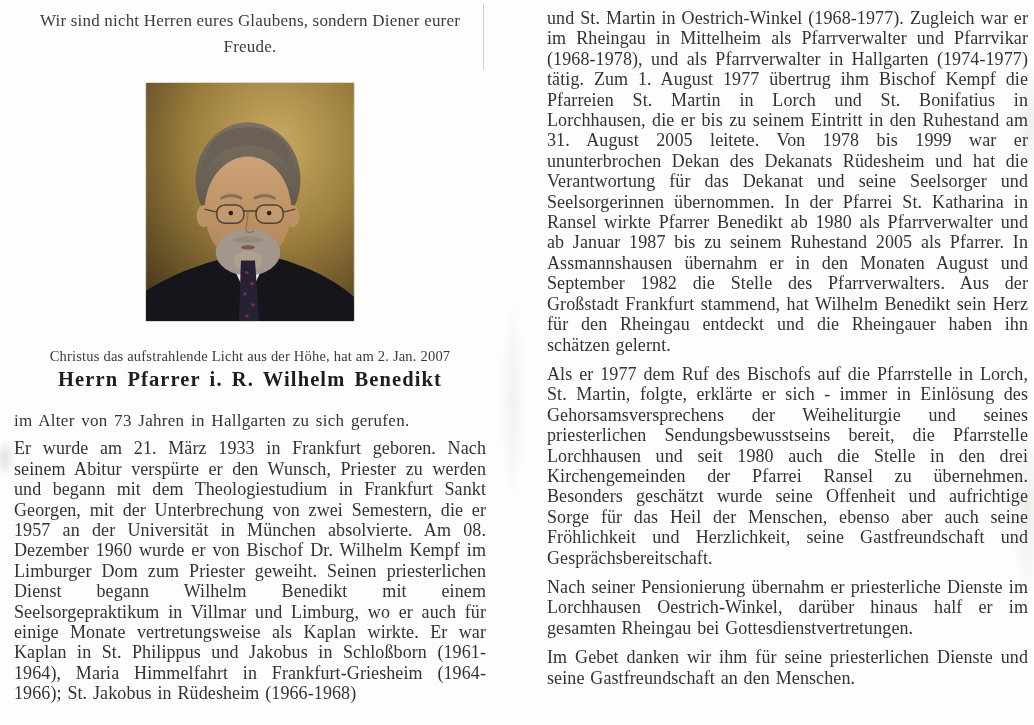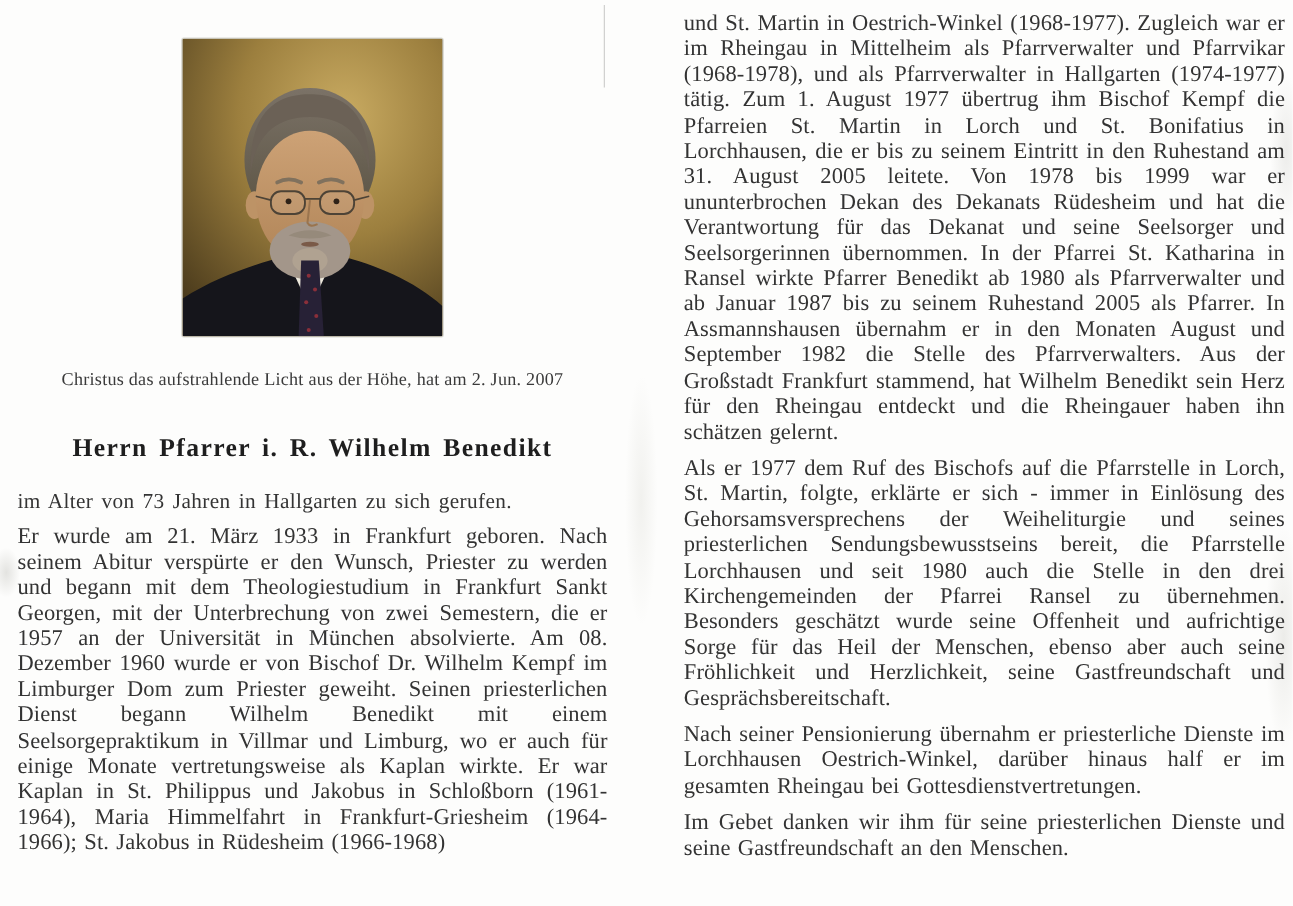--- a/index.html
+++ b/index.html
@@ -22,21 +22,21 @@
   .epigraph{padding-top:8px;text-align:center;color:#3c3c3c;}
   .epigraph div{font-size:17px;line-height:26px;letter-spacing:.2px;}
 
   .photo-frame{width:208px;height:238px;margin:22px auto 0;border:1px solid #d9d9d3;
                box-shadow:0 0 0 2px #fff inset;background:#6b5a2e;border-radius:2px;overflow:hidden;}
   .photo-frame svg{display:block;width:100%;height:100%;}
 
   .caption{margin-top:24px;text-align:center;font-size:14.5px;line-height:20px;color:#3a3a3a;letter-spacing:.2px;}
   .caption .year{}
 
-  .title{margin-top:32px;text-align:center;font-size:20.5px;line-height:26px;font-weight:bold;
+  .title{margin-top:0;text-align:center;font-size:20.5px;line-height:26px;font-weight:bold;
          color:#1e1e1e;letter-spacing:1.1px;word-spacing:3px;}
 
   .intro{margin-top:19px;font-size:17px;line-height:20.4px;letter-spacing:.3px;word-spacing:2px;}
 
   .para{font-size:18px;line-height:20.4px;text-align:justify;hyphens:none;letter-spacing:.1px;
         word-spacing:1.2px;margin:0 0 9px 0;color:#333;}
   .col-left .para{margin-top:7px;}
 </style>
 </head>
 <body>
@@ -45,20 +45,21 @@
 
   <div class="fold-line"></div>
   <div class="smudge s1"></div>
   <div class="smudge s2"></div>
   <div class="smudge s3"></div>
   <div class="smudge s4"></div>
 
   <div class="col col-left">
 
     <div class="epigraph">
+      <div>Wir sind nicht Herren eures Glaubens, sondern Diener eurer Freude.</div>
     </div>
 
     <div class="photo-frame" title="Portrait eines älteren Mannes mit grauem Haar, Bart und Brille, in dunklem Anzug mit Krawatte vor goldbraunem Hintergrund">
       <svg viewBox="0 0 206 236">
         <defs>
           <radialGradient id="pbg" cx="62%" cy="26%" r="90%">
             <stop offset="0%" stop-color="#c9ab62"></stop>
             <stop offset="45%" stop-color="#9c7f3e"></stop>
             <stop offset="100%" stop-color="#443519"></stop>
           </radialGradient>
@@ -98,21 +99,21 @@
           <circle cx="100" cy="188" r="1.6"></circle>
             <circle cx="105" cy="199" r="1.6"></circle>
           <circle cx="98" cy="209" r="1.6"></circle>
             <circle cx="106" cy="220" r="1.6"></circle>
           <circle cx="100" cy="231" r="1.6"></circle>
         </g>
       </svg>
     </div>
 
     <div class="caption">
-      <span>Christus das aufstrahlende Licht aus der Höhe, hat am 2. Jun.</span>
+      <span>Christus das aufstrahlende Licht aus der Höhe, hat am 2. Jan.</span>
       <span class="year">2007</span>
     </div>
 
     <div class="title">Herrn Pfarrer i. R. Wilhelm Benedikt</div>
 
     <div class="intro">im Alter von 73 Jahren in Hallgarten zu sich gerufen.</div>
 
     <div>
         <div class="para">Er wurde am 21. März 1933 in Frankfurt geboren. Nach seinem Abitur verspürte er den Wunsch, Priester zu werden und begann mit dem Theologiestudium in Frankfurt Sankt Georgen, mit der Unterbrechung von zwei Semestern, die er 1957 an der Universität in München absolvierte. Am 08. Dezember 1960 wurde er von Bischof Dr. Wilhelm Kempf im Limburger Dom zum Priester geweiht. Seinen priesterlichen Dienst begann Wilhelm Benedikt mit einem Seelsorgepraktikum in Villmar und Limburg, wo er auch für einige Monate vertretungsweise als Kaplan wirkte. Er war Kaplan in St. Philippus und Jakobus in Schloßborn (1961-1964), Maria Himmelfahrt in Frankfurt-Griesheim (1964-1966); St. Jakobus in Rüdesheim (1966-1968)</div>
       </div>

